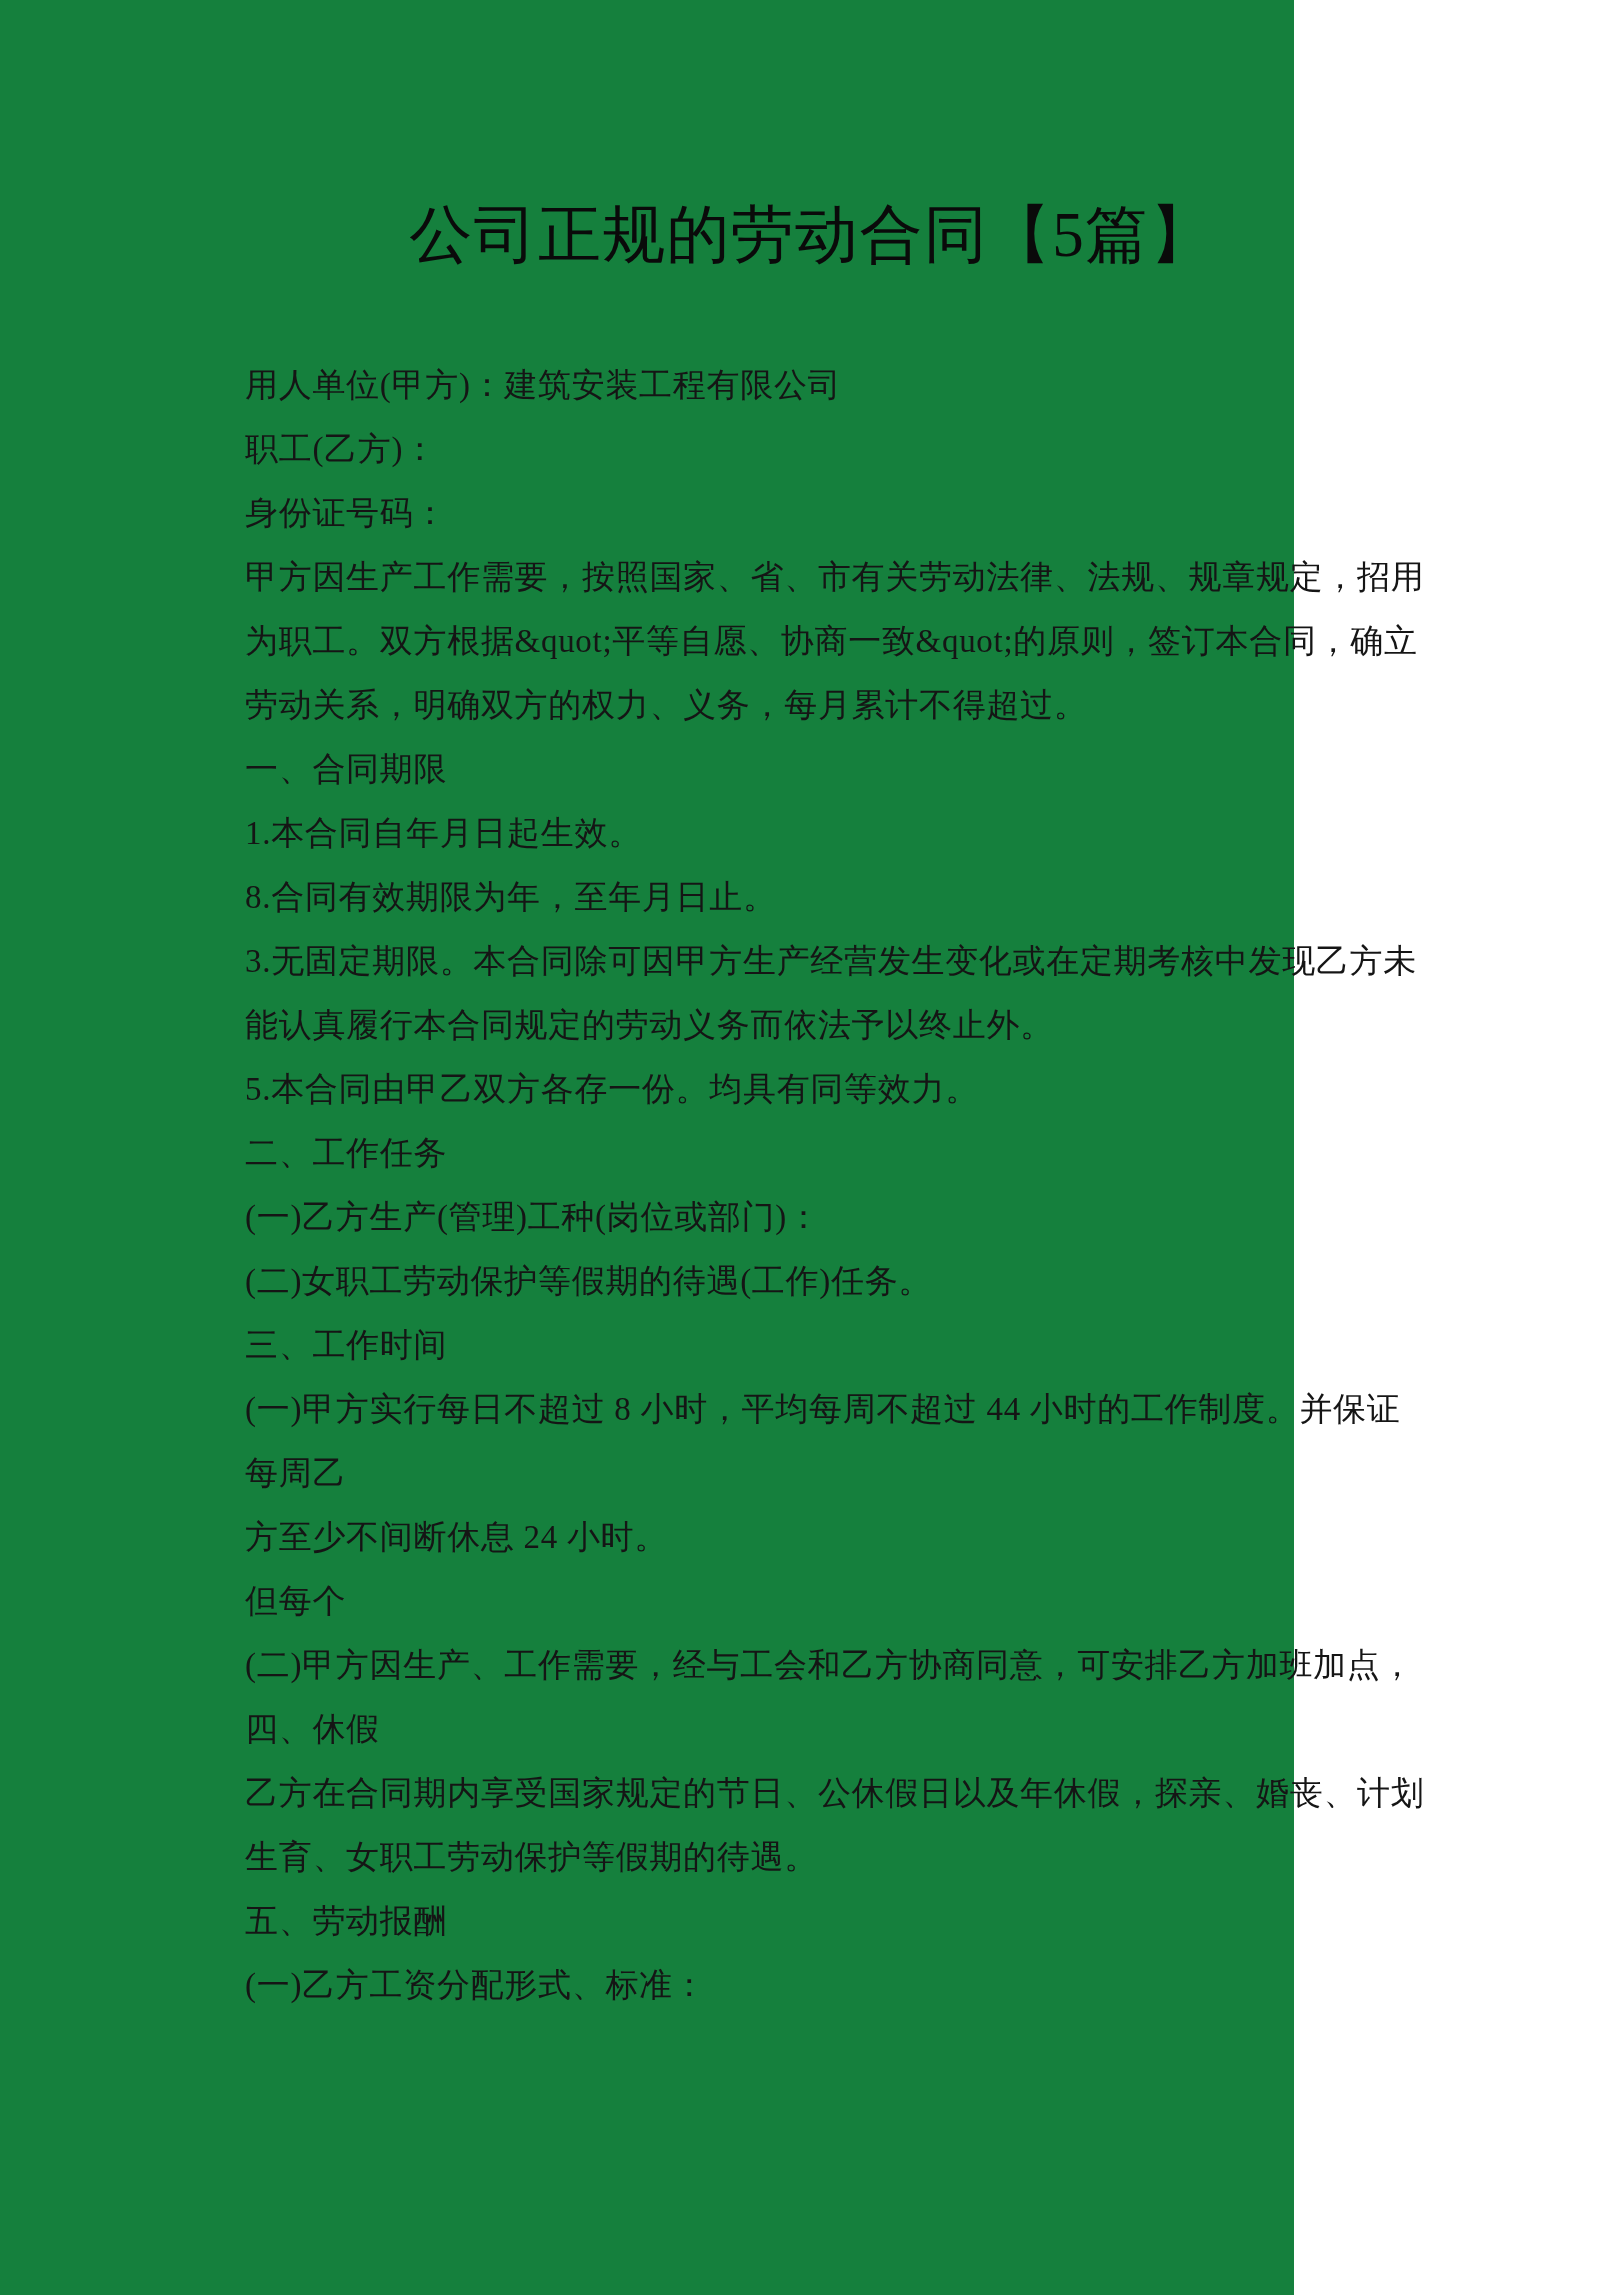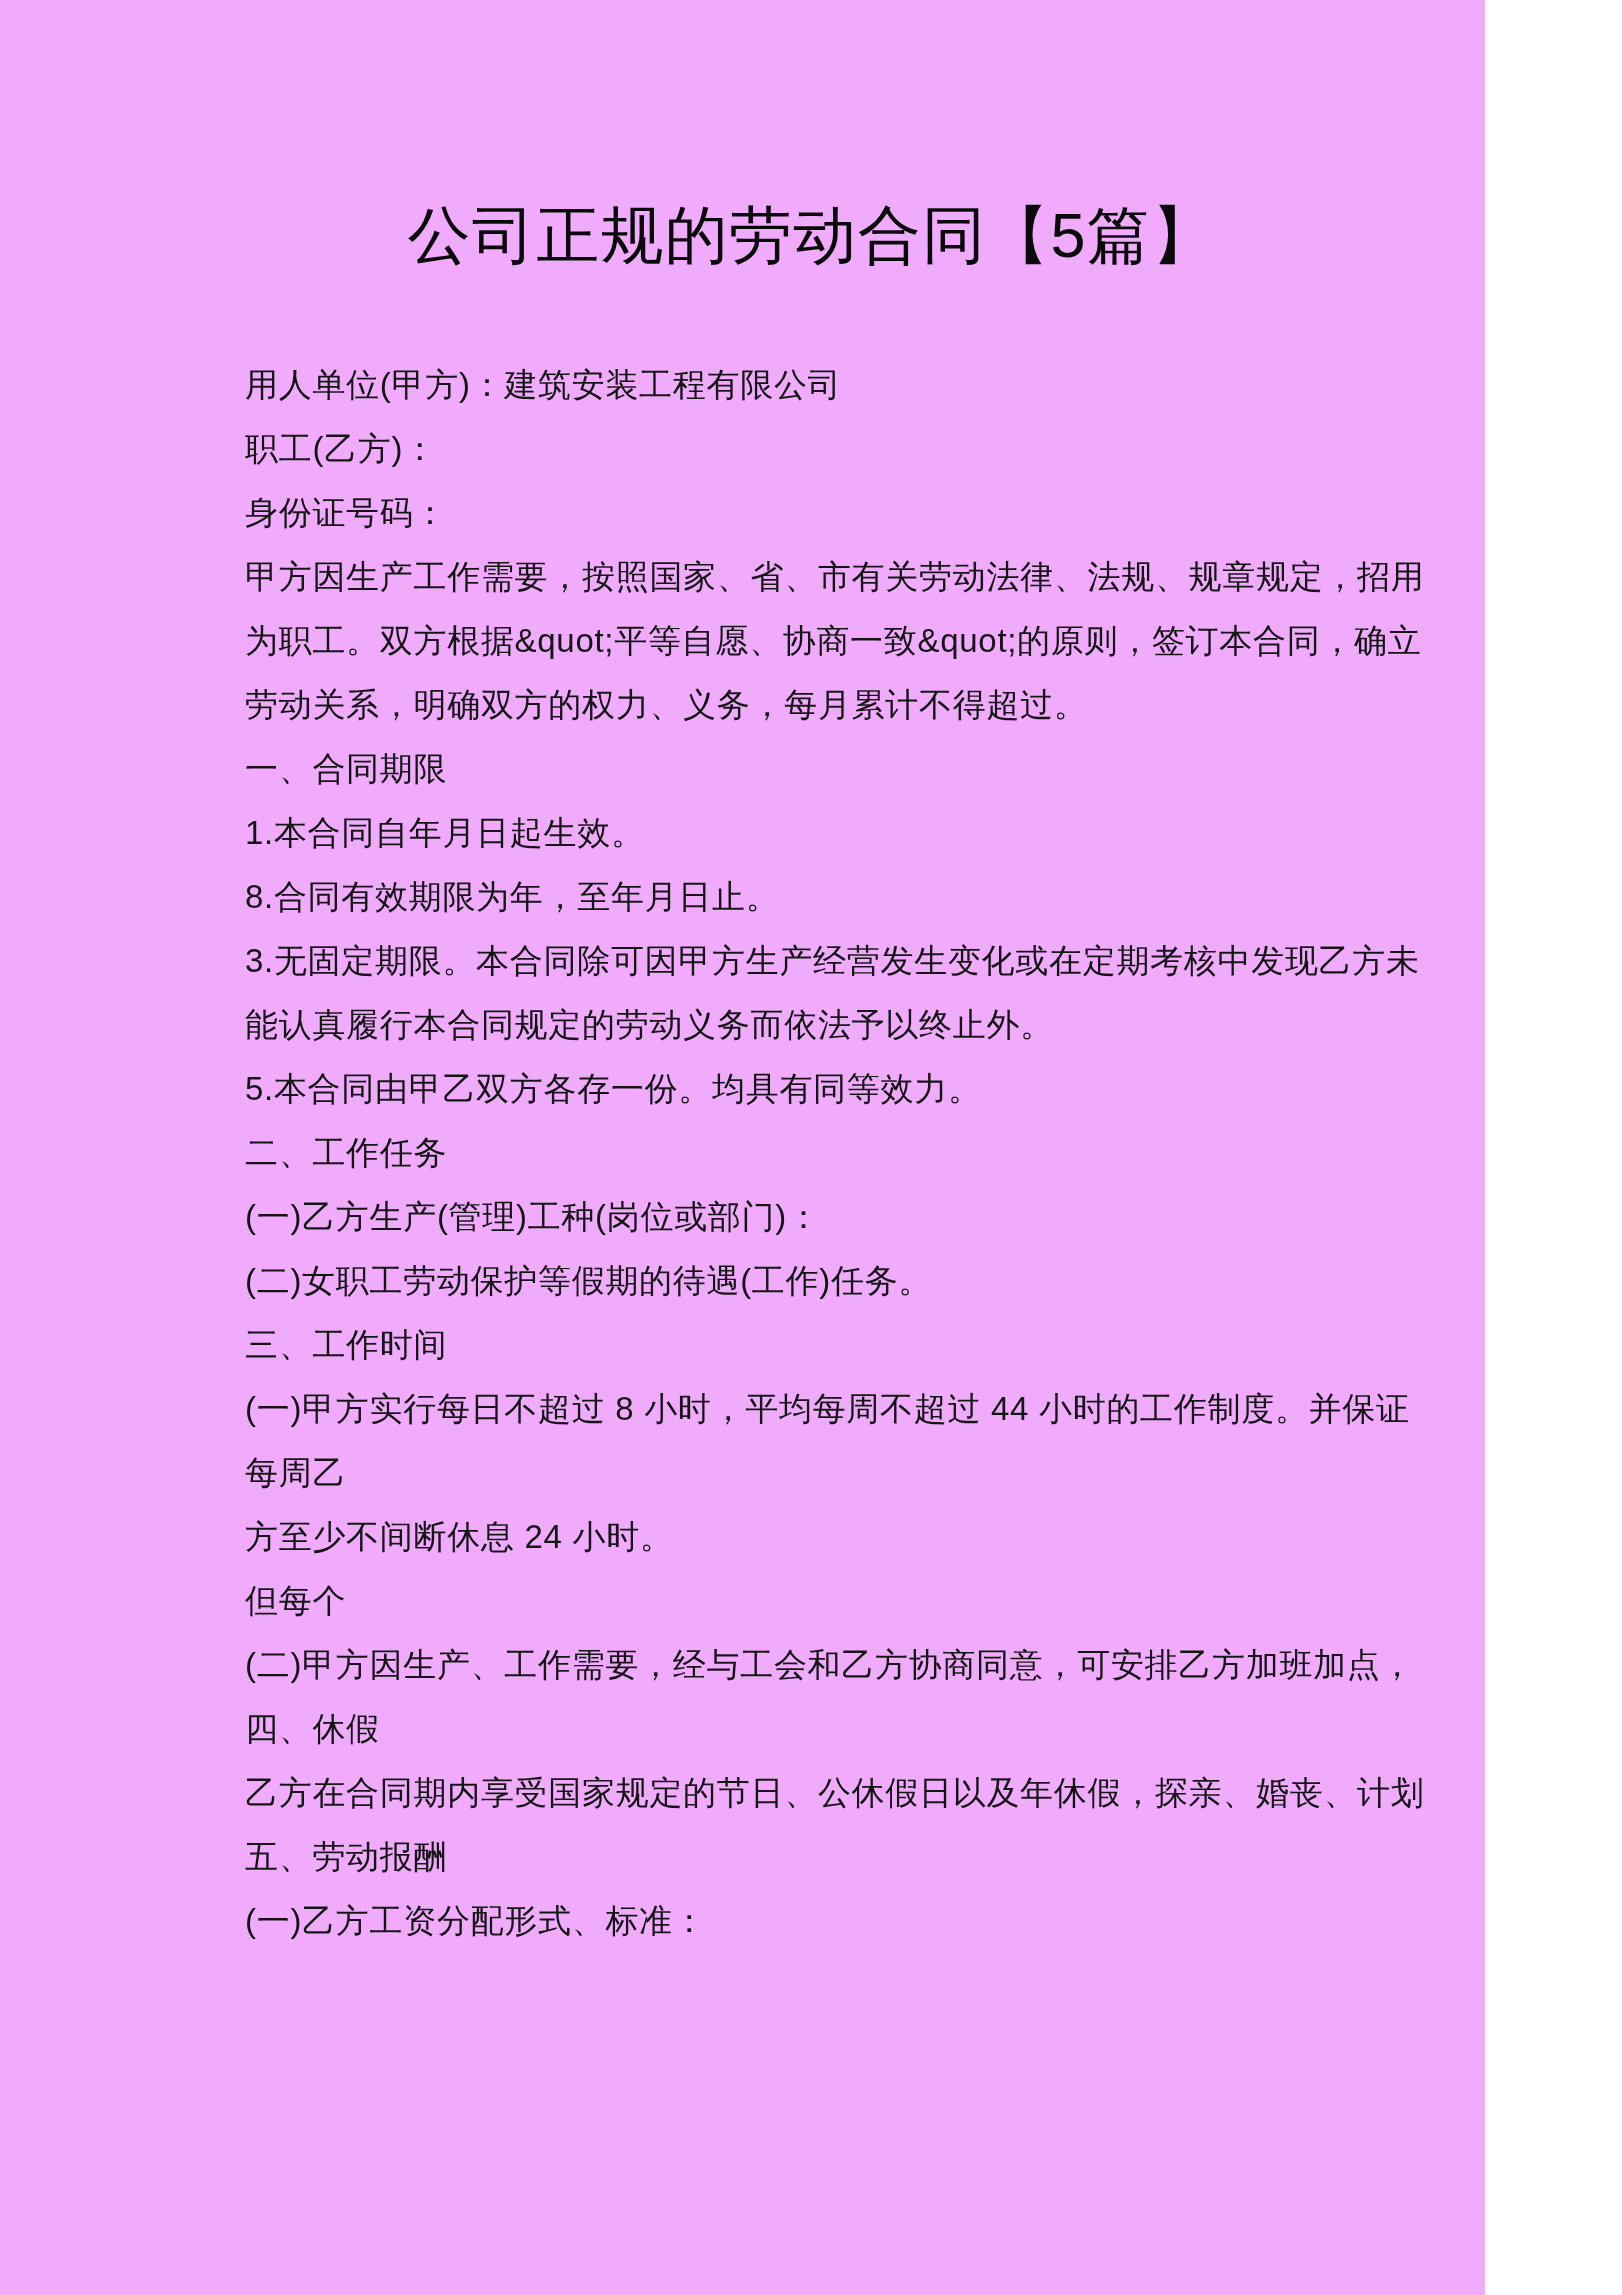--- a/index.html
+++ b/index.html
@@ -1,20 +1,20 @@
 <!DOCTYPE html>
 <html style="font-size:10.5px"><head>
 <meta charset="utf-8">
 <style>
   html, body { margin: 0; padding: 0; background: #ffffff; }
   body { width: 1623px; height: 2295px; position: relative; overflow: hidden; }
   .page {
-    position: absolute; left: 0; top: 0; width: 1485px; height: 2295px;
-    background: #f0abfc; color: #111111;
-    font-family: Liberation Sans, sans-serif;
+    position: absolute; left: 0; top: 0; width: 1294px; height: 2295px;
+    background: #15803d; color: #111111;
+    font-family: Liberation Serif, serif;
   }
   .title {
     position: absolute; left: 0; width: 1623px; top: 196px;
     text-align: center; font-size: 63px; line-height: 79px;
     letter-spacing: 1.3px; color: #0a0a0a;
   }
   .body {
     position: absolute; left: 245px; top: 353px; width: 1139px;
   }
   .line {
@@ -44,17 +44,18 @@
     <div class="line">(一)乙方生产(管理)工种(岗位或部门)：</div>
     <div class="line">(二)女职工劳动保护等假期的待遇(工作)任务。</div>
     <div class="line">三、工作时间</div>
     <div class="line">(一)甲方实行每日不超过 8 小时，平均每周不超过 44 小时的工作制度。并保证</div>
     <div class="line">每周乙</div>
     <div class="line">方至少不间断休息 24 小时。</div>
     <div class="line">但每个</div>
     <div class="line">(二)甲方因生产、工作需要，经与工会和乙方协商同意，可安排乙方加班加点，</div>
     <div class="line">四、休假</div>
     <div class="line">乙方在合同期内享受国家规定的节日、公休假日以及年休假，探亲、婚丧、计划</div>
+    <div class="line">生育、女职工劳动保护等假期的待遇。</div>
     <div class="line">五、劳动报酬</div>
     <div class="line">(一)乙方工资分配形式、标准：</div>
   </div>
 </div>
 
 
 </body></html>

